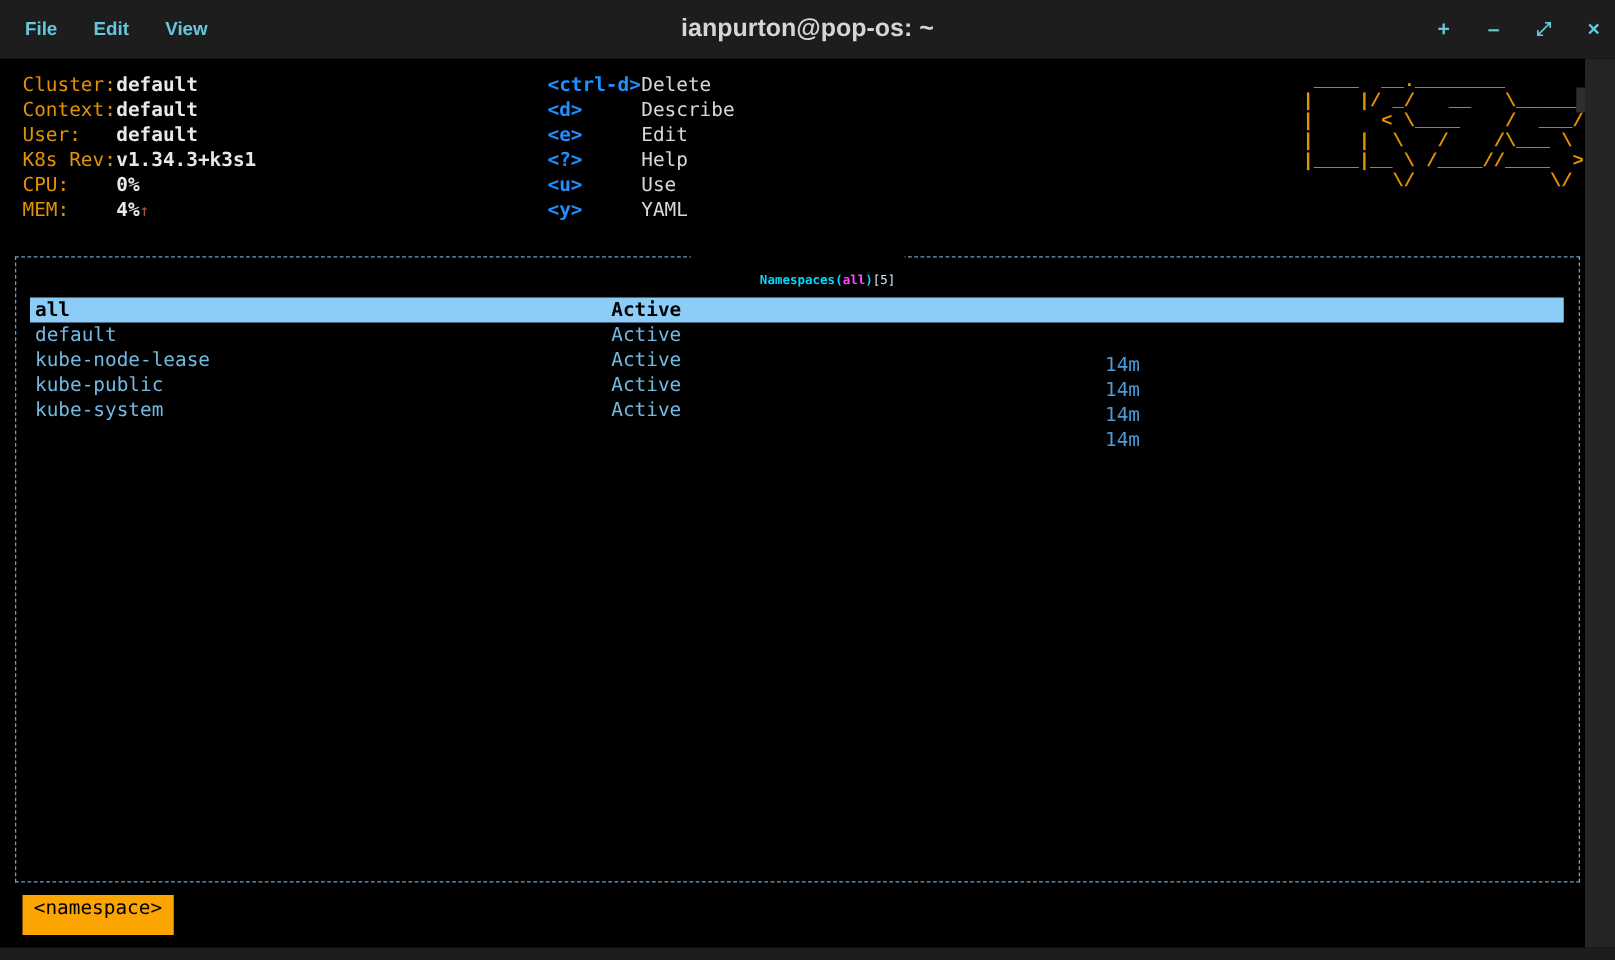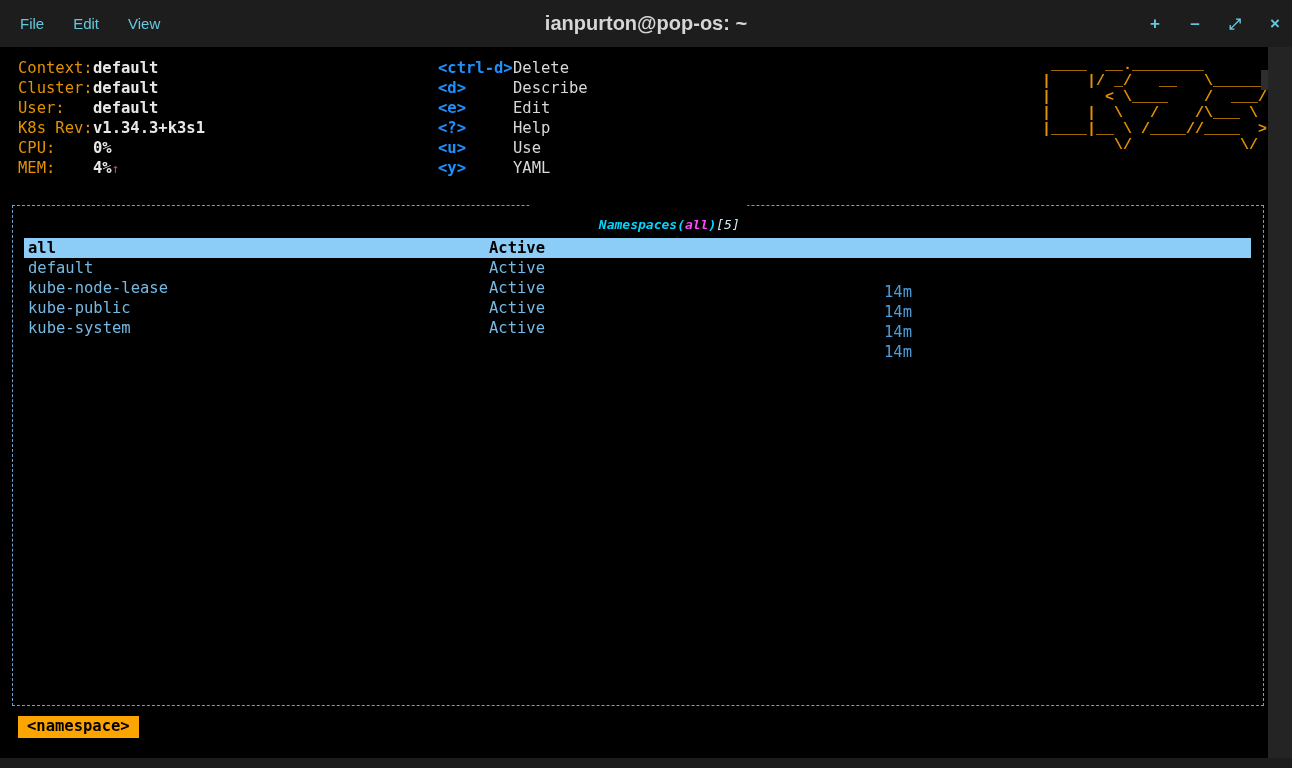--- a/index.html
+++ b/index.html
@@ -11,21 +11,21 @@
   }
   *{margin:0;padding:0;box-sizing:border-box;}
   html,body{background:#000;}
   .screen{position:relative;width:1292px;height:768px;overflow:hidden;
           font-family:"DejaVu Sans Mono",monospace;background:var(--terminal-bg);}
 
   
   .titlebar{position:absolute;left:0;top:0;width:1292px;height:47px;background:var(--titlebar-bg);
             font-family:"Liberation Sans","DejaVu Sans",sans-serif;}
   .menus{position:absolute;left:20px;top:0;height:47px;display:flex;align-items:center;gap:29px;}
-  .menu{color:var(--accent);font-size:15px;cursor:default;}
+  .menu{color:var(--accent);font-size:15px;cursor:default;font-weight:bold;}
   .win-title{position:absolute;left:0;top:0;width:100%;height:47px;display:flex;align-items:center;
              justify-content:center;color:var(--title-fg);font-size:20px;font-weight:bold;}
   .controls{position:absolute;right:10px;top:0;height:47px;display:flex;align-items:center;gap:26px;}
   .wbtn{color:var(--accent);font-size:17px;font-weight:bold;width:14px;text-align:center;line-height:1;}
   .wbtn.max{font-size:15px;}
 
   
   .terminal{position:absolute;left:0;top:47px;width:1268px;height:711px;background:var(--terminal-bg);
             font-size:15.5px;line-height:20px;color:var(--value-white);}
 
@@ -44,40 +44,40 @@
   .hk-action{color:var(--desc-gray);}
 
   
   .logo{position:absolute;left:1042px;top:11px;color:var(--orange);font-weight:bold;
         font-family:Liberation Mono, monospace;font-size:15px;line-height:16px;white-space:pre;}
 
   
   .table-frame{position:absolute;left:12px;top:158px;width:1252px;height:501px;
                border:1px dashed var(--border-blue);}
   .table-title{position:absolute;top:-11px;left:50%;transform:translateX(-50%);background:var(--terminal-bg);
-               padding:0 7px;font-weight:bold;font-size:13px;white-space:pre;font-style:italic;}
+               padding:0 7px;font-weight:bold;font-size:10px;white-space:pre;}
   .t-cyan{color:var(--title-cyan);}
   .t-magenta{color:var(--context-magenta);}
   .t-count{color:var(--count-white);font-weight:normal;}
   .thead{position:absolute;left:0;top:12px;width:100%;height:20px;color:var(--value-white);}
   .cell{position:absolute;top:0;height:20px;white-space:pre;}
   .c-name{left:15px;}
   .c-status{left:476px;}
   .c-age{left:871px;}
   .sort-arrow{color:#00b2b2;font-size:13px;}
   .trow{position:absolute;left:0;width:100%;height:20px;color:var(--row-blue);}
   .trow .c-age{color:var(--age-blue);margin-top:24px;}
   .trow.selected{color:#000;font-weight:bold;}
   .trow.selected .c-age{color:#000;}
   .sel-bar{position:absolute;left:11px;right:12px;top:0;height:20px;background:var(--selected-bg);}
   .trow .cell{z-index:1;}
 
   
-  .crumb{position:absolute;left:18px;top:669px;height:22px;background:var(--badge-orange);
-         color:#000;font-weight:bold;padding:0 9px;line-height:20px;}
+  .crumb{position:absolute;left:18px;top:669px;height:32px;background:var(--badge-orange);
+         color:#000;font-weight:normal;padding:0 9px;line-height:20px;}
 
   
   .gutter{position:absolute;left:1268px;top:47px;width:24px;height:711px;background:var(--gutter-bg);}
   .scroll-thumb{position:absolute;left:1261px;top:70px;width:7px;height:20px;background:var(--thumb-bg);}
   .bottom-strip{position:absolute;left:0;top:758px;width:1292px;height:10px;background:var(--titlebar-bg);}
 </style>
 </head>
 <body>
 
 <div class="screen">
@@ -93,22 +93,22 @@
       <span class="wbtn">+</span>
       <span class="wbtn">–</span>
       <span class="wbtn max">⤢</span>
       <span class="wbtn">×</span>
     </div>
   </div>
 
   <div class="terminal">
 
     <div class="info-panel" id="info-panel">
+        <div class="info-line"><span class="info-label">Cluster:</span><span class="info-value">default</span></div>
         <div class="info-line"><span class="info-label">Context:</span><span class="info-value">default</span></div>
-        <div class="info-line"><span class="info-label">Cluster:</span><span class="info-value">default</span></div>
         <div class="info-line"><span class="info-label">User:</span><span class="info-value">default</span></div>
         <div class="info-line"><span class="info-label">K8s Rev:</span><span class="info-value">v1.34.3+k3s1</span></div>
         <div class="info-line"><span class="info-label">CPU:</span><span class="info-value">0%</span></div>
         <div class="info-line"><span class="info-label">MEM:</span><span class="info-value">4%</span><span class="info-trend">↑</span></div>
       </div>
 
     <div class="hotkeys-panel" id="hotkeys-panel">
         <div class="hk-line"><span class="hk-key">&lt;ctrl-d&gt;</span><span class="hk-action">Delete</span></div>
         <div class="hk-line"><span class="hk-key">&lt;d&gt;</span><span class="hk-action">Describe</span></div>
         <div class="hk-line"><span class="hk-key">&lt;e&gt;</span><span class="hk-action">Edit</span></div>

